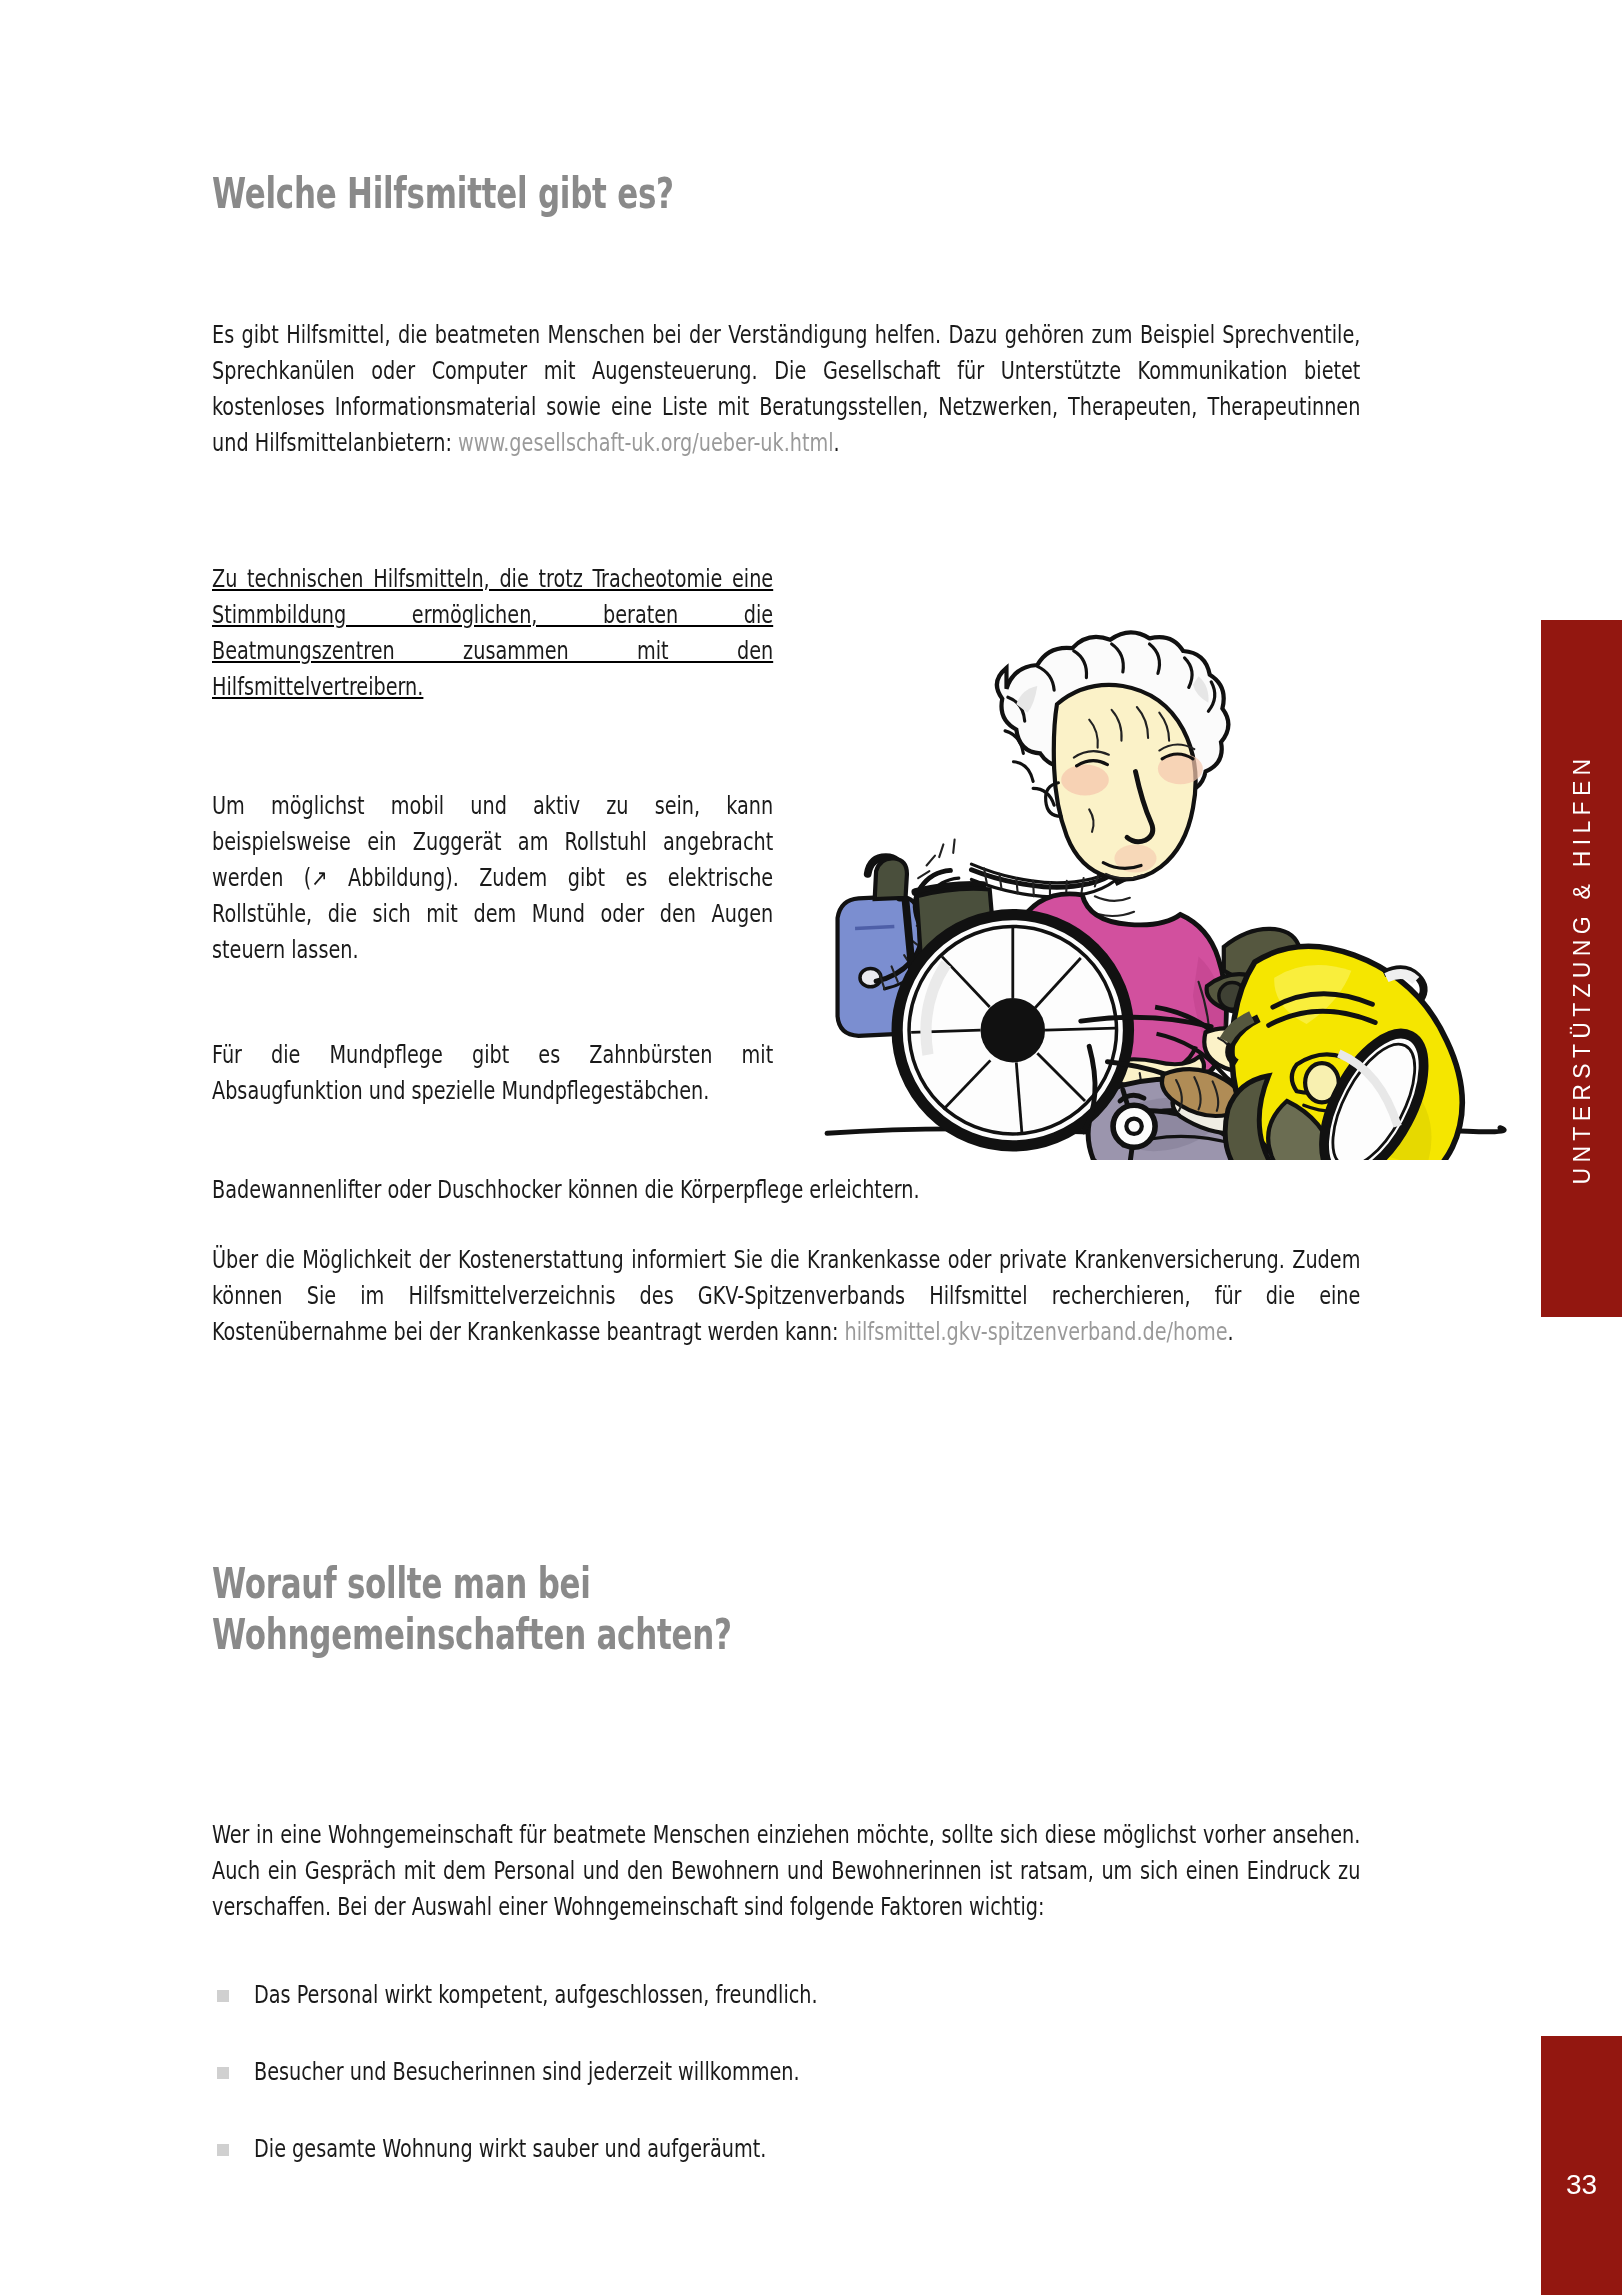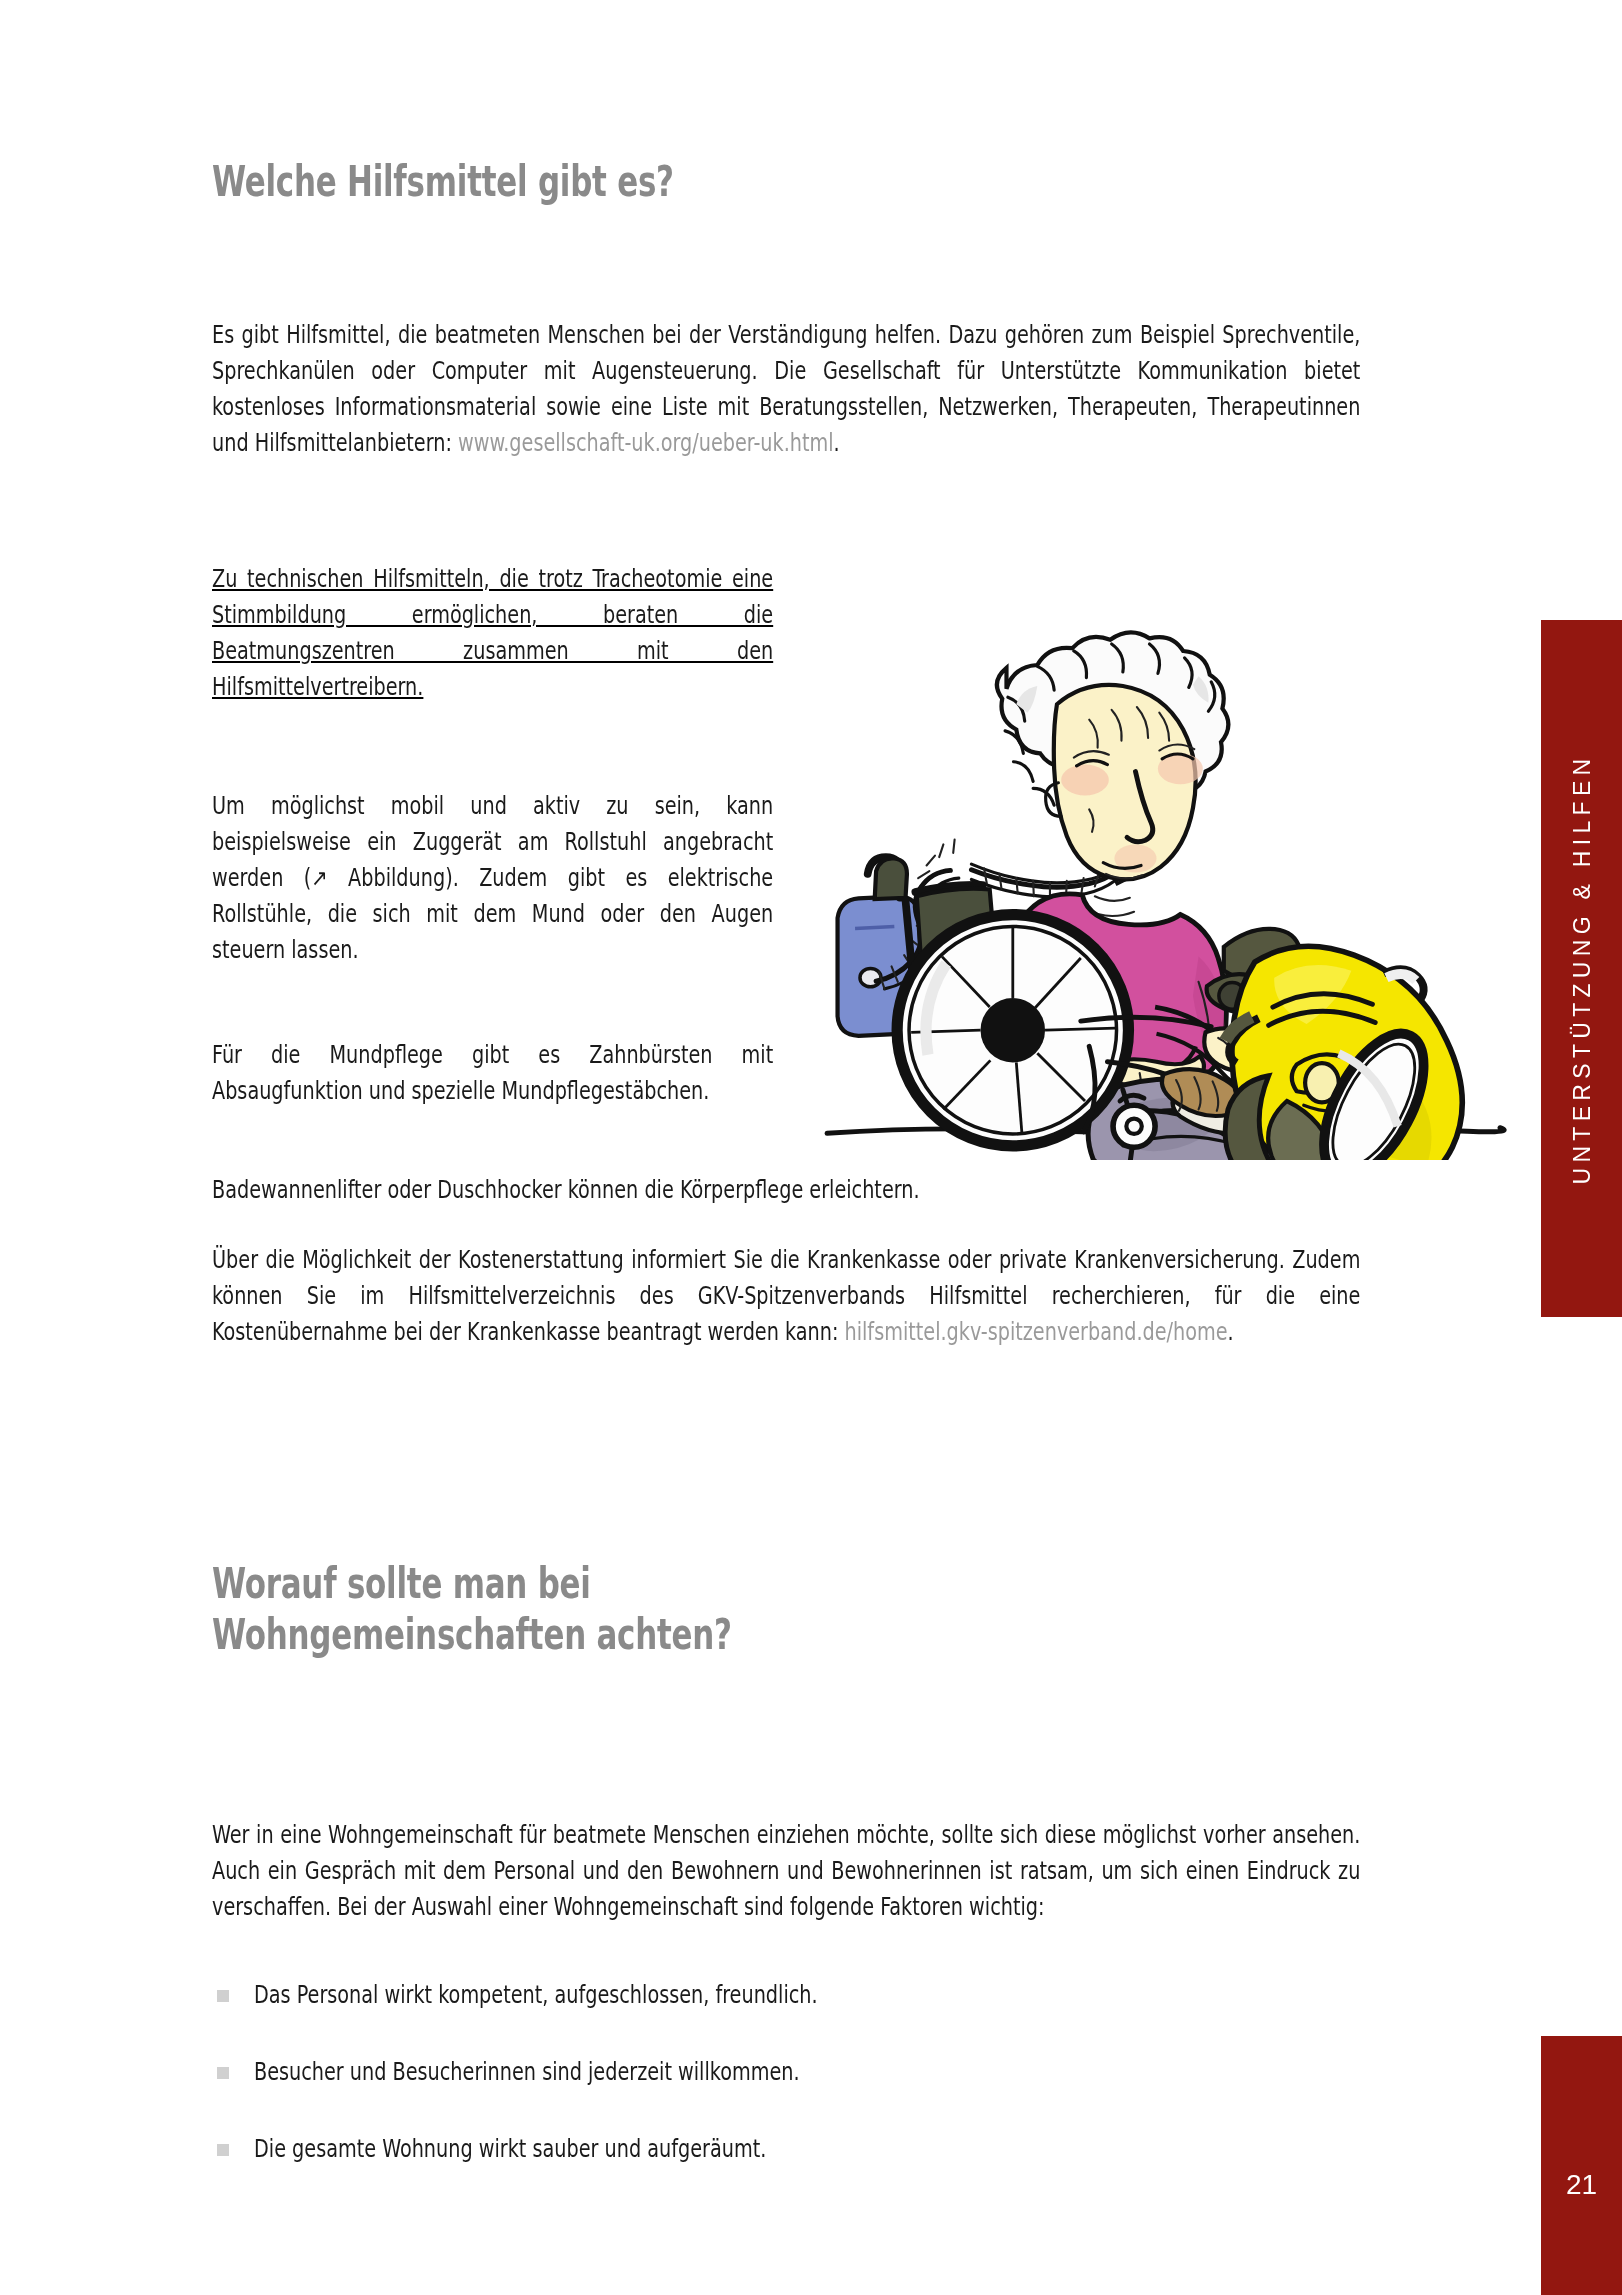--- a/index.html
+++ b/index.html
@@ -78,21 +78,21 @@
     font-family: "DejaVu Sans Condensed", "Liberation Sans Narrow", "Liberation Sans", sans-serif;
     font-weight: 700;
     font-size: 43px;
     line-height: 1.18;
     letter-spacing: -0.3px;
     transform: scaleX(0.80);
     transform-origin: left center;
     white-space: pre-line;
   }
 
-  .heading-1-pos { position: absolute; top: 156px; left: 0; width: 1402px; }
+  .heading-1-pos { position: absolute; top: 168px; left: 0; width: 1402px; }
   .heading-2-pos { position: absolute; top: 1528px; left: 0; width: 1402px; margin-top: 30px; }
 
   p.body-text {
     margin: 0;
     color: #1a1a1a;
     font-family: "DejaVu Sans Condensed", "Liberation Sans Narrow", "Liberation Sans", sans-serif;
     font-size: 25px;
     line-height: 36px;
     transform: scaleX(0.855);
     transform-origin: left top;
@@ -142,21 +142,21 @@
 </head>
 <body>
 
 <div id="page">
 
   <div class="section-tab">
     <span class="section-tab-label">UNTERSTÜTZUNG &amp; HILFEN</span>
   </div>
 
   <div class="page-number-block">
-    <span class="page-number">21</span>
+    <span class="page-number">33</span>
   </div>
 
   <div class="content">
 
     <div class="heading-1-pos">
       <h1 class="section-heading">Welche Hilfsmittel gibt es?</h1>
     </div>
 
     <div class="blk w-full" style="top:317px;">
       <p class="body-text just">

